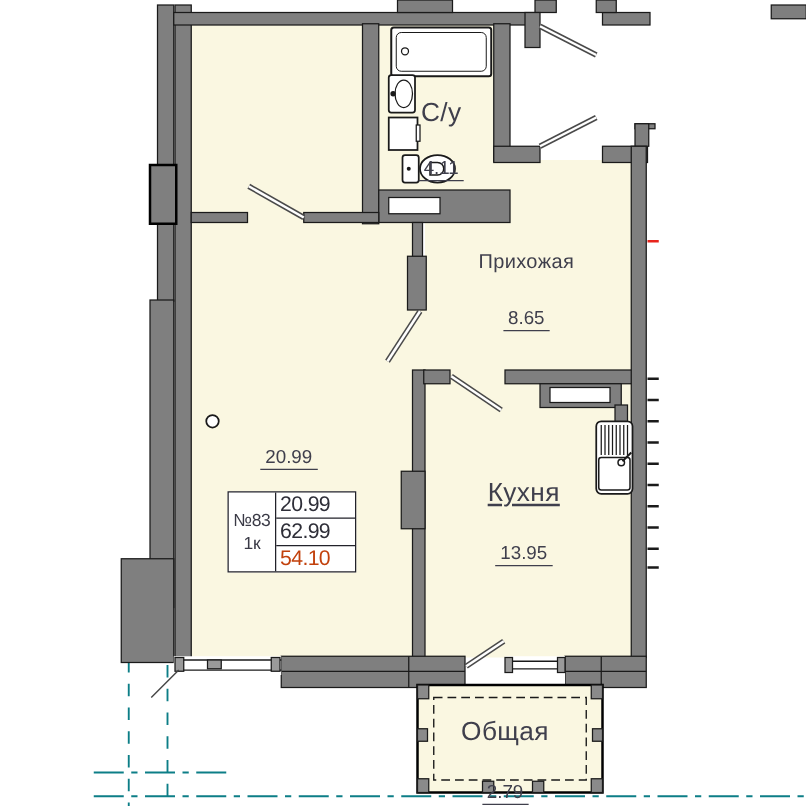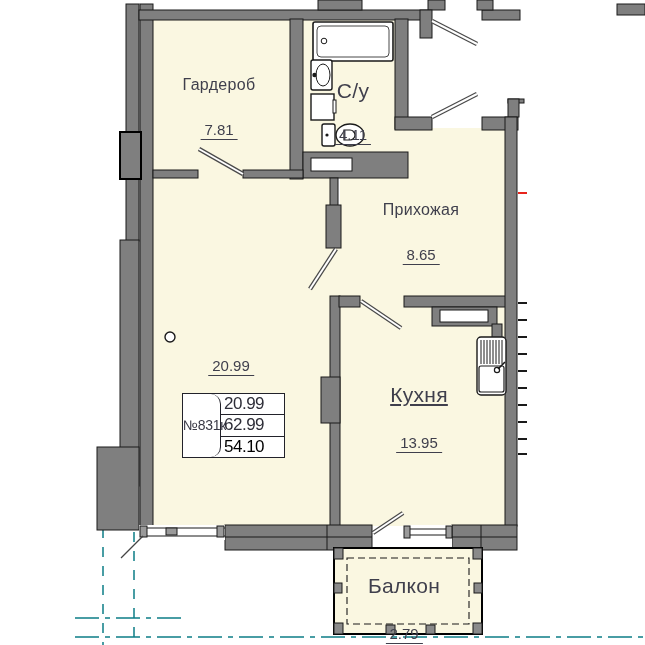--- a/index.html
+++ b/index.html
@@ -20,30 +20,30 @@
   }
   .room-label.small .rn{font-size:21px;}
   
   .info-table{
     position:absolute;left:182px;top:393px;width:103px;height:65px;
     background:#ffffff;border:1.6px solid #22222a;display:flex;
     color:#3a3a46;box-sizing:border-box;
   }
   .info-left{
     width:37px;border-right:1.6px solid #22222a;display:flex;
-    align-items:center;justify-content:flex-start;
-    font-size:14px;line-height:1.25;letter-spacing:-0.3px;border-radius:10px;
+    flex-direction:column;align-items:center;justify-content:center;
+    font-size:14px;line-height:1.25;letter-spacing:-0.3px;
   }
   .info-right{flex:1;display:flex;flex-direction:column;}
   .info-row{
     flex:1;border-bottom:1.6px solid #22222a;display:flex;align-items:center;
     padding-left:3px;font-size:17px;letter-spacing:-0.5px;color:#2e2e38;
   }
   .info-row:last-child{border-bottom:none;}
-  .info-row.total{color:#000000;}
+  .info-row.total{color:#c2410c;}
 </style>
 </head>
 <body>
 
 <div id="stage">
 
   <svg id="plan-svg" width="645" height="645" viewBox="0 0 645 645">
 
     <g>
       <rect x="153" y="19" width="138" height="152" fill="#faf7e1"></rect>
@@ -223,24 +223,20 @@
         <rect x="334" y="623" width="9" height="11"></rect>
           <rect x="473" y="623" width="9" height="11"></rect>
         <rect x="334" y="583" width="8" height="10"></rect>
           <rect x="474" y="583" width="8" height="10"></rect>
         <rect x="386" y="625" width="9" height="9"></rect>
           <rect x="426" y="625" width="9" height="9"></rect>
       </g>
     </g>
   </svg>
 
-  <div class="room-label" style="left:219px;top:76px;">
-    <div class="rn">Гардероб</div><br>
-    <span class="ra">7.81</span>
-  </div>
 
   <div class="room-label small" style="left:353px;top:79px;">
     <div class="rn">С/у</div><br>
     <span class="ra" style="margin-top:5px">4.11</span>
   </div>
 
   <div class="room-label" style="left:421px;top:201px;">
     <div class="rn">Прихожая</div><br>
     <span class="ra">8.65</span>
   </div>
@@ -249,21 +245,21 @@
     <br>
     <span class="ra">20.99</span>
   </div>
 
   <div class="room-label small" style="left:419px;top:383px;text-decoration:underline;">
     <div class="rn">Кухня</div><br>
     <span class="ra">13.95</span>
   </div>
 
   <div class="room-label small" style="left:404px;top:574px;">
-    <div class="rn">Балкон</div><br>
+    <div class="rn">Общая</div><br>
     <span class="ra">2.79</span>
   </div>
 
   <div class="info-table">
     <div class="info-left">
       <span>№83</span>
       <span>1к</span>
     </div>
     <div class="info-right">
       <div class="info-row">20.99</div>

